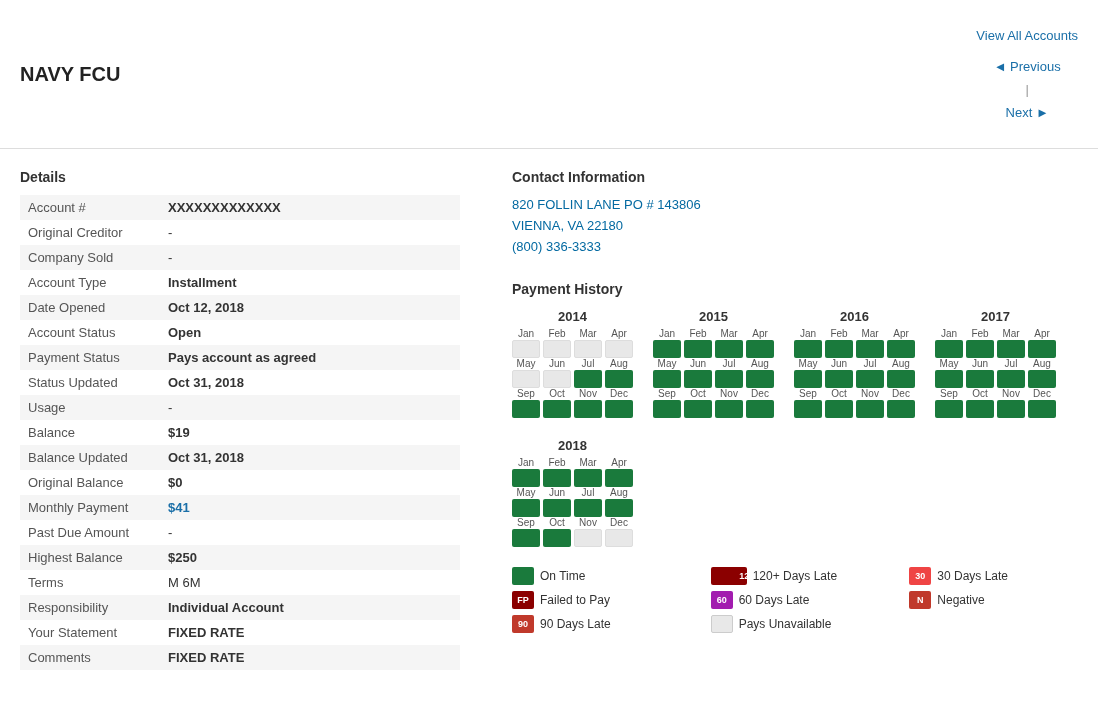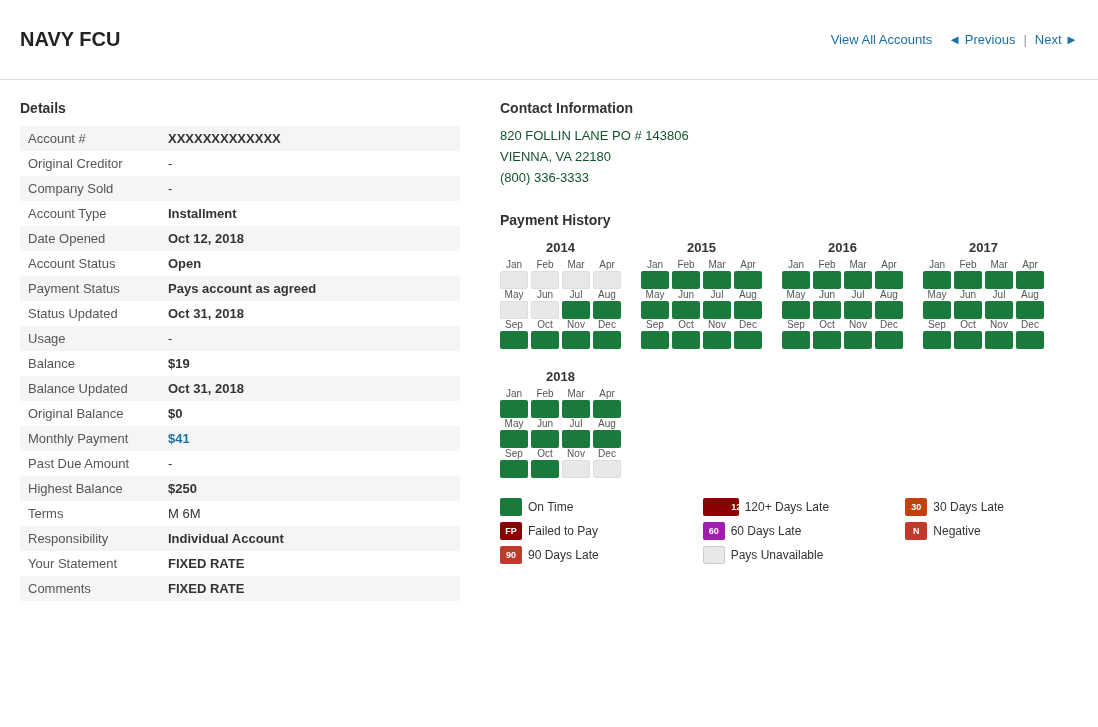--- a/index.html
+++ b/index.html
@@ -12,35 +12,36 @@
       padding: 28px 20px;
       border-bottom: 1px solid #ddd;
     }
     .header-title {
       font-size: 20px;
       font-weight: bold;
       color: #222;
     }
     .header-nav {
       display: flex;
-      align-items: flex-end;
+      align-items: center;
       gap: 8px;
+      flex-direction: column;
     }
     .nav-link {
       color: #1a6fa8;
       text-decoration: none;
       font-size: 13px;
       cursor: pointer;
     }
     .nav-separator { color: #999; }
     
     .main-content {
       display: flex;
       padding: 20px;
-      gap: 40px;
+      gap: 52px;
     }
     
     .left-panel { width: 440px; flex-shrink: 0; }
     .right-panel { flex: 1; }
     
     .section-title {
       font-weight: bold;
       font-size: 14px;
       margin-bottom: 10px;
       color: #333;
@@ -51,21 +52,21 @@
       padding: 5px 8px;
       font-size: 13px;
       vertical-align: top;
     }
     .details-table tr:nth-child(odd) td { background: #f5f5f5; }
     .details-table tr:nth-child(even) td { background: #fff; }
     .details-table td:first-child { color: #555; width: 140px; }
     .details-table td:last-child { font-weight: normal; }
     
     .contact-section { margin-bottom: 24px; }
-    .contact-info { color: #14532d; font-size: 13px; line-height: 1.6; }
+    .contact-info { color: #0369a1; font-size: 13px; line-height: 1.6; }
     
     .payment-history { }
     .payment-history .ph-title {
       font-weight: bold;
       font-size: 14px;
       margin-bottom: 12px;
     }
     
     .years-grid {
       display: flex;
@@ -123,21 +124,21 @@
       border-radius: 2px;
       display: flex;
       align-items: center;
       justify-content: center;
       font-size: 9px;
       font-weight: bold;
       color: #fff;
       flex-shrink: 0;
     }
     .legend-box.green { background: #1a7a3c; }
-    .legend-box.red30 { background: #c2410c; }
+    .legend-box.red30 { background: #ef4444; }
     .legend-box.red60 { background: #a21caf; }
     .legend-box.red90 { background: #c0392b; }
     .legend-box.dark120 { background: #8B0000; padding-left: 36px; }
     .legend-box.darkfp { background: #8B0000; }
     .legend-box.neg { background: #c0392b; }
     .legend-box.unavail { background: #e8e8e8; border: 1px solid #ccc; }
   </style>
 </head>
 <body>
 

